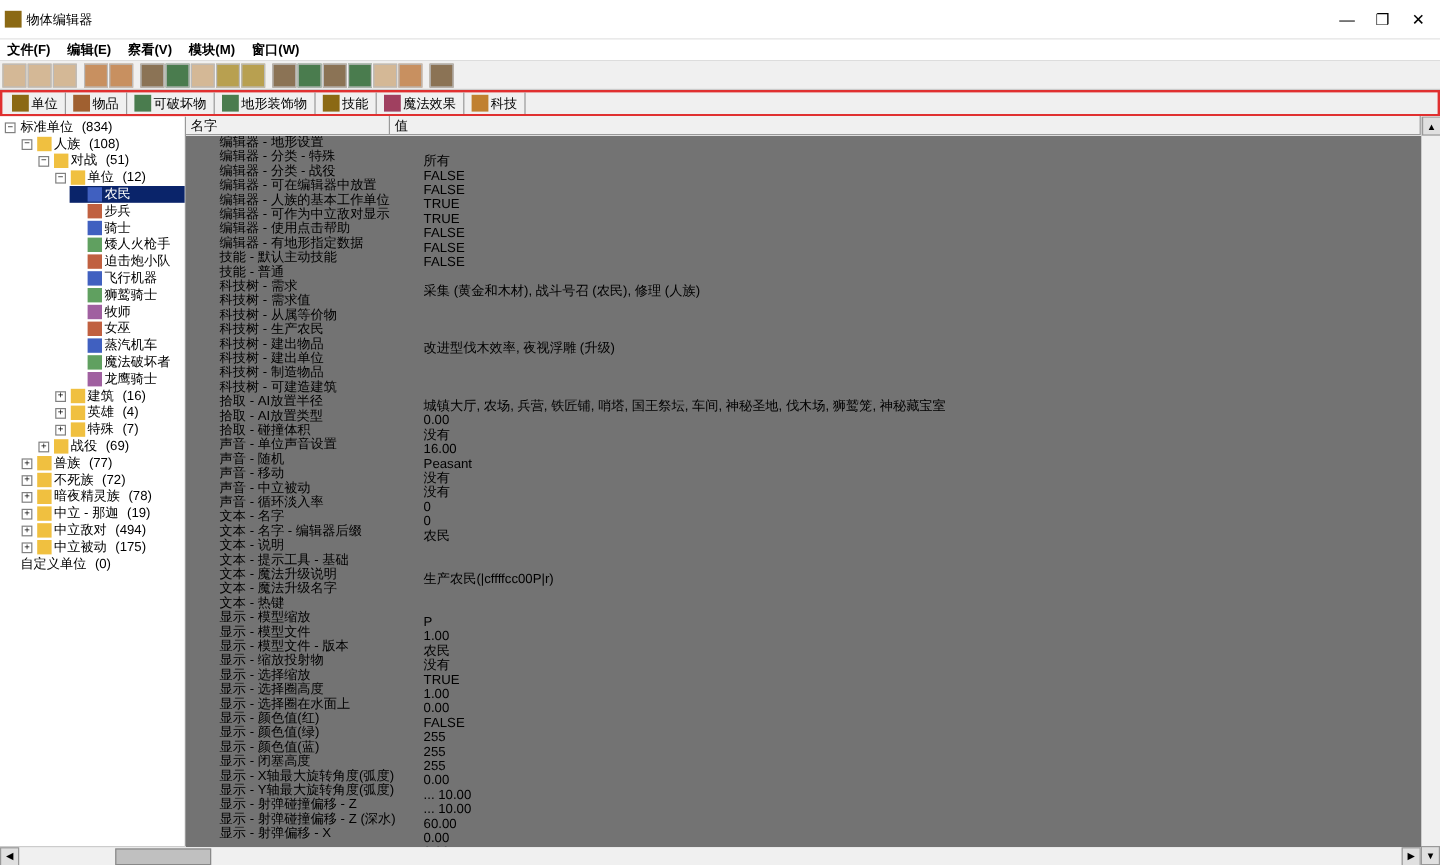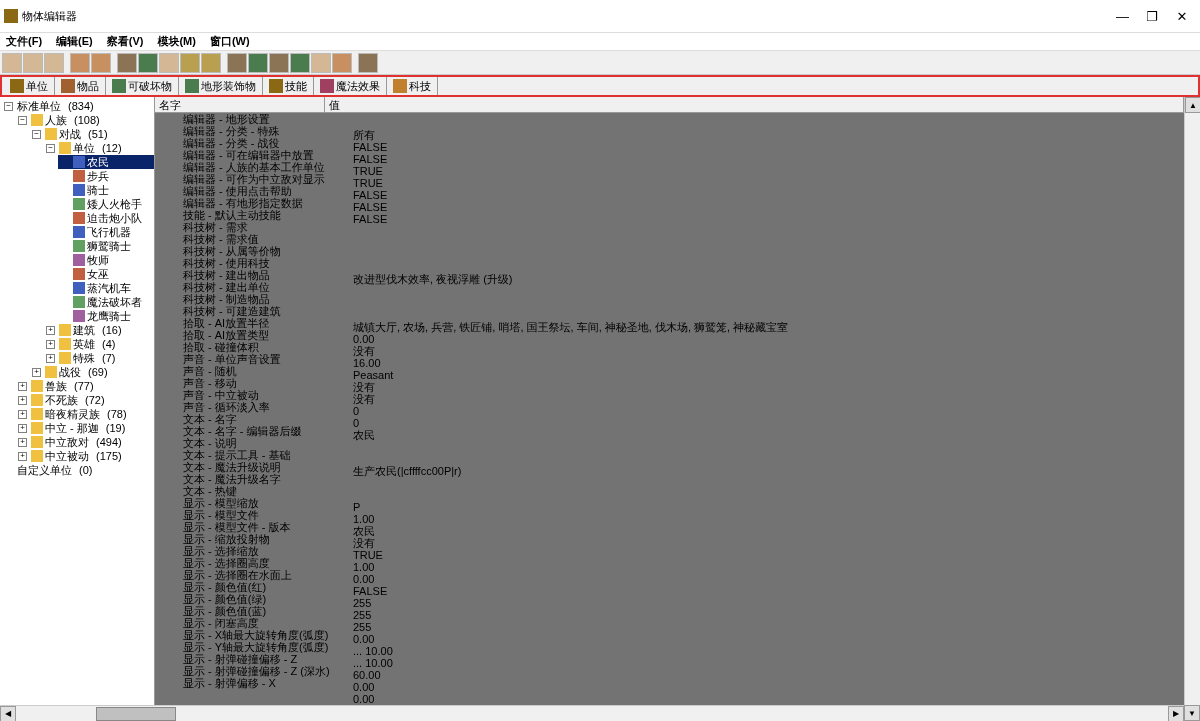--- a/index.html
+++ b/index.html
@@ -308,33 +308,37 @@
         </div>
         <div class="drow">
           <div class="dname">编辑器 - 有地形指定数据</div>
           <div class="dval">FALSE</div>
         </div>
         <div class="drow">
           <div class="dname">技能 - 默认主动技能</div>
           <div class="dval"></div>
         </div>
         <div class="drow">
+          <div class="dname">技能 - 普通</div>
+          <div class="dval">采集 (黄金和木材), 战斗号召 (农民), 修理 (人族)</div>
+        </div>
+        <div class="drow">
           <div class="dname">科技树 - 需求</div>
           <div class="dval"></div>
         </div>
         <div class="drow">
           <div class="dname">科技树 - 需求值</div>
           <div class="dval"></div>
         </div>
         <div class="drow">
           <div class="dname">科技树 - 从属等价物</div>
           <div class="dval"></div>
         </div>
         <div class="drow">
-          <div class="dname">科技树 - 使用科技</div>
+          <div class="dname">科技树 - 生产农民</div>
           <div class="dval">改进型伐木效率, 夜视浮雕 (升级)</div>
         </div>
         <div class="drow">
           <div class="dname">科技树 - 建出物品</div>
           <div class="dval"></div>
         </div>
         <div class="drow">
           <div class="dname">科技树 - 建出单位</div>
           <div class="dval"></div>
         </div>

